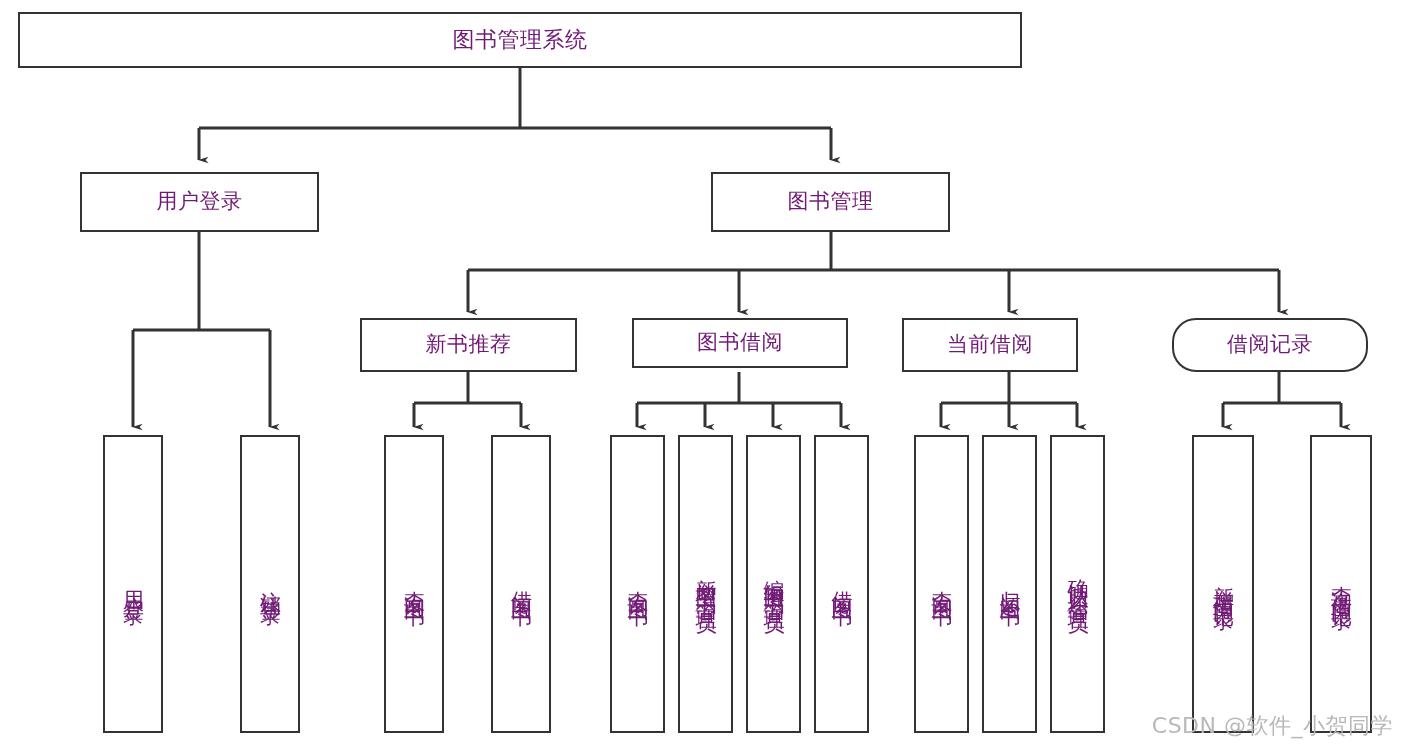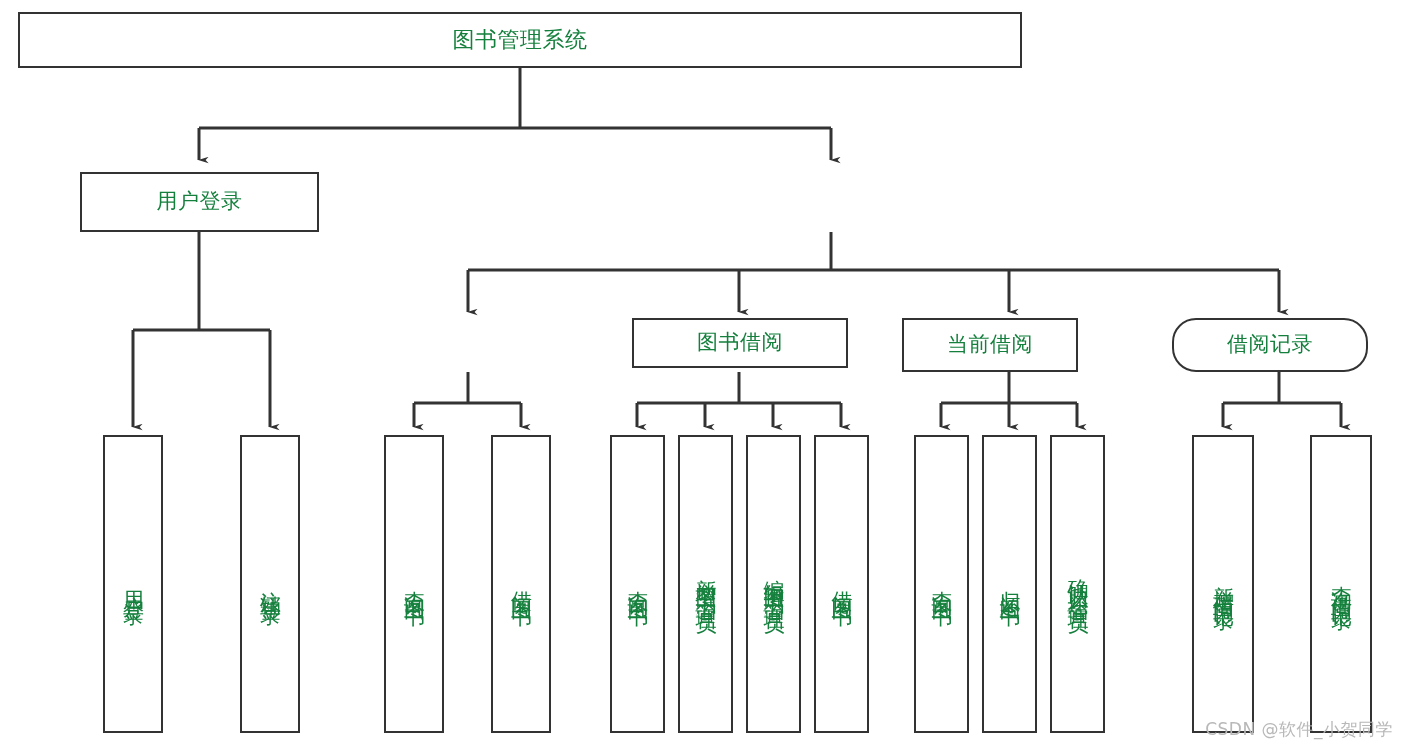--- a/index.html
+++ b/index.html
@@ -32,21 +32,21 @@
     box-sizing: border-box;
     background: #ffffff;
     border: 2px solid #333333;
     display: flex;
     align-items: center;
     justify-content: center;
     z-index: 2;
   }
   .node .label {
     display: block;
-    color: #15803d;
+    color: #701a75;
     line-height: 1.12;
     letter-spacing: 0.5px;
     white-space: nowrap;
   }
   
   .node.h .label {
     font-size: 21px;
     text-align: center;
   }
   .node.root .label {
@@ -66,21 +66,21 @@
     -ms-writing-mode: tb-rl;
     line-height: 1.0;
     letter-spacing: 5px;
     white-space: nowrap;
     text-align: center;
   }
   .watermark {
     position: absolute;
     right: 12px;
     bottom: 6px;
-    font-size: 17px;
+    font-size: 22px;
     color: #b8b8b8;
     z-index: 5;
     white-space: nowrap;
     letter-spacing: 0.5px;
   }
 </style>
 </head>
 <body>
 
 <div id="canvas">
@@ -139,21 +139,27 @@
   </svg>
 
   <div class="node h root" style="left:18px; top:12px; width:1004px; height:56px;">
     <span class="label">图书管理系统</span>
   </div>
 
   <div class="node h" style="left:80px; top:172px; width:239px; height:60px;">
     <span class="label">用户登录</span>
   </div>
 
-
+  <div class="node h" style="left:711px; top:172px; width:239px; height:60px;">
+    <span class="label">图书管理</span>
+  </div>
+
+  <div class="node h" style="left:360px; top:318px; width:217px; height:54px;">
+    <span class="label">新书推荐</span>
+  </div>
 
   <div class="node h" style="left:632px; top:318px; width:216px; height:50px;">
     <span class="label">图书借阅</span>
   </div>
 
   <div class="node h" style="left:902px; top:318px; width:176px; height:54px;">
     <span class="label">当前借阅</span>
   </div>
 
   <div class="node h" style="left:1172px; top:318px; width:196px; height:54px;border-radius:24px;">

